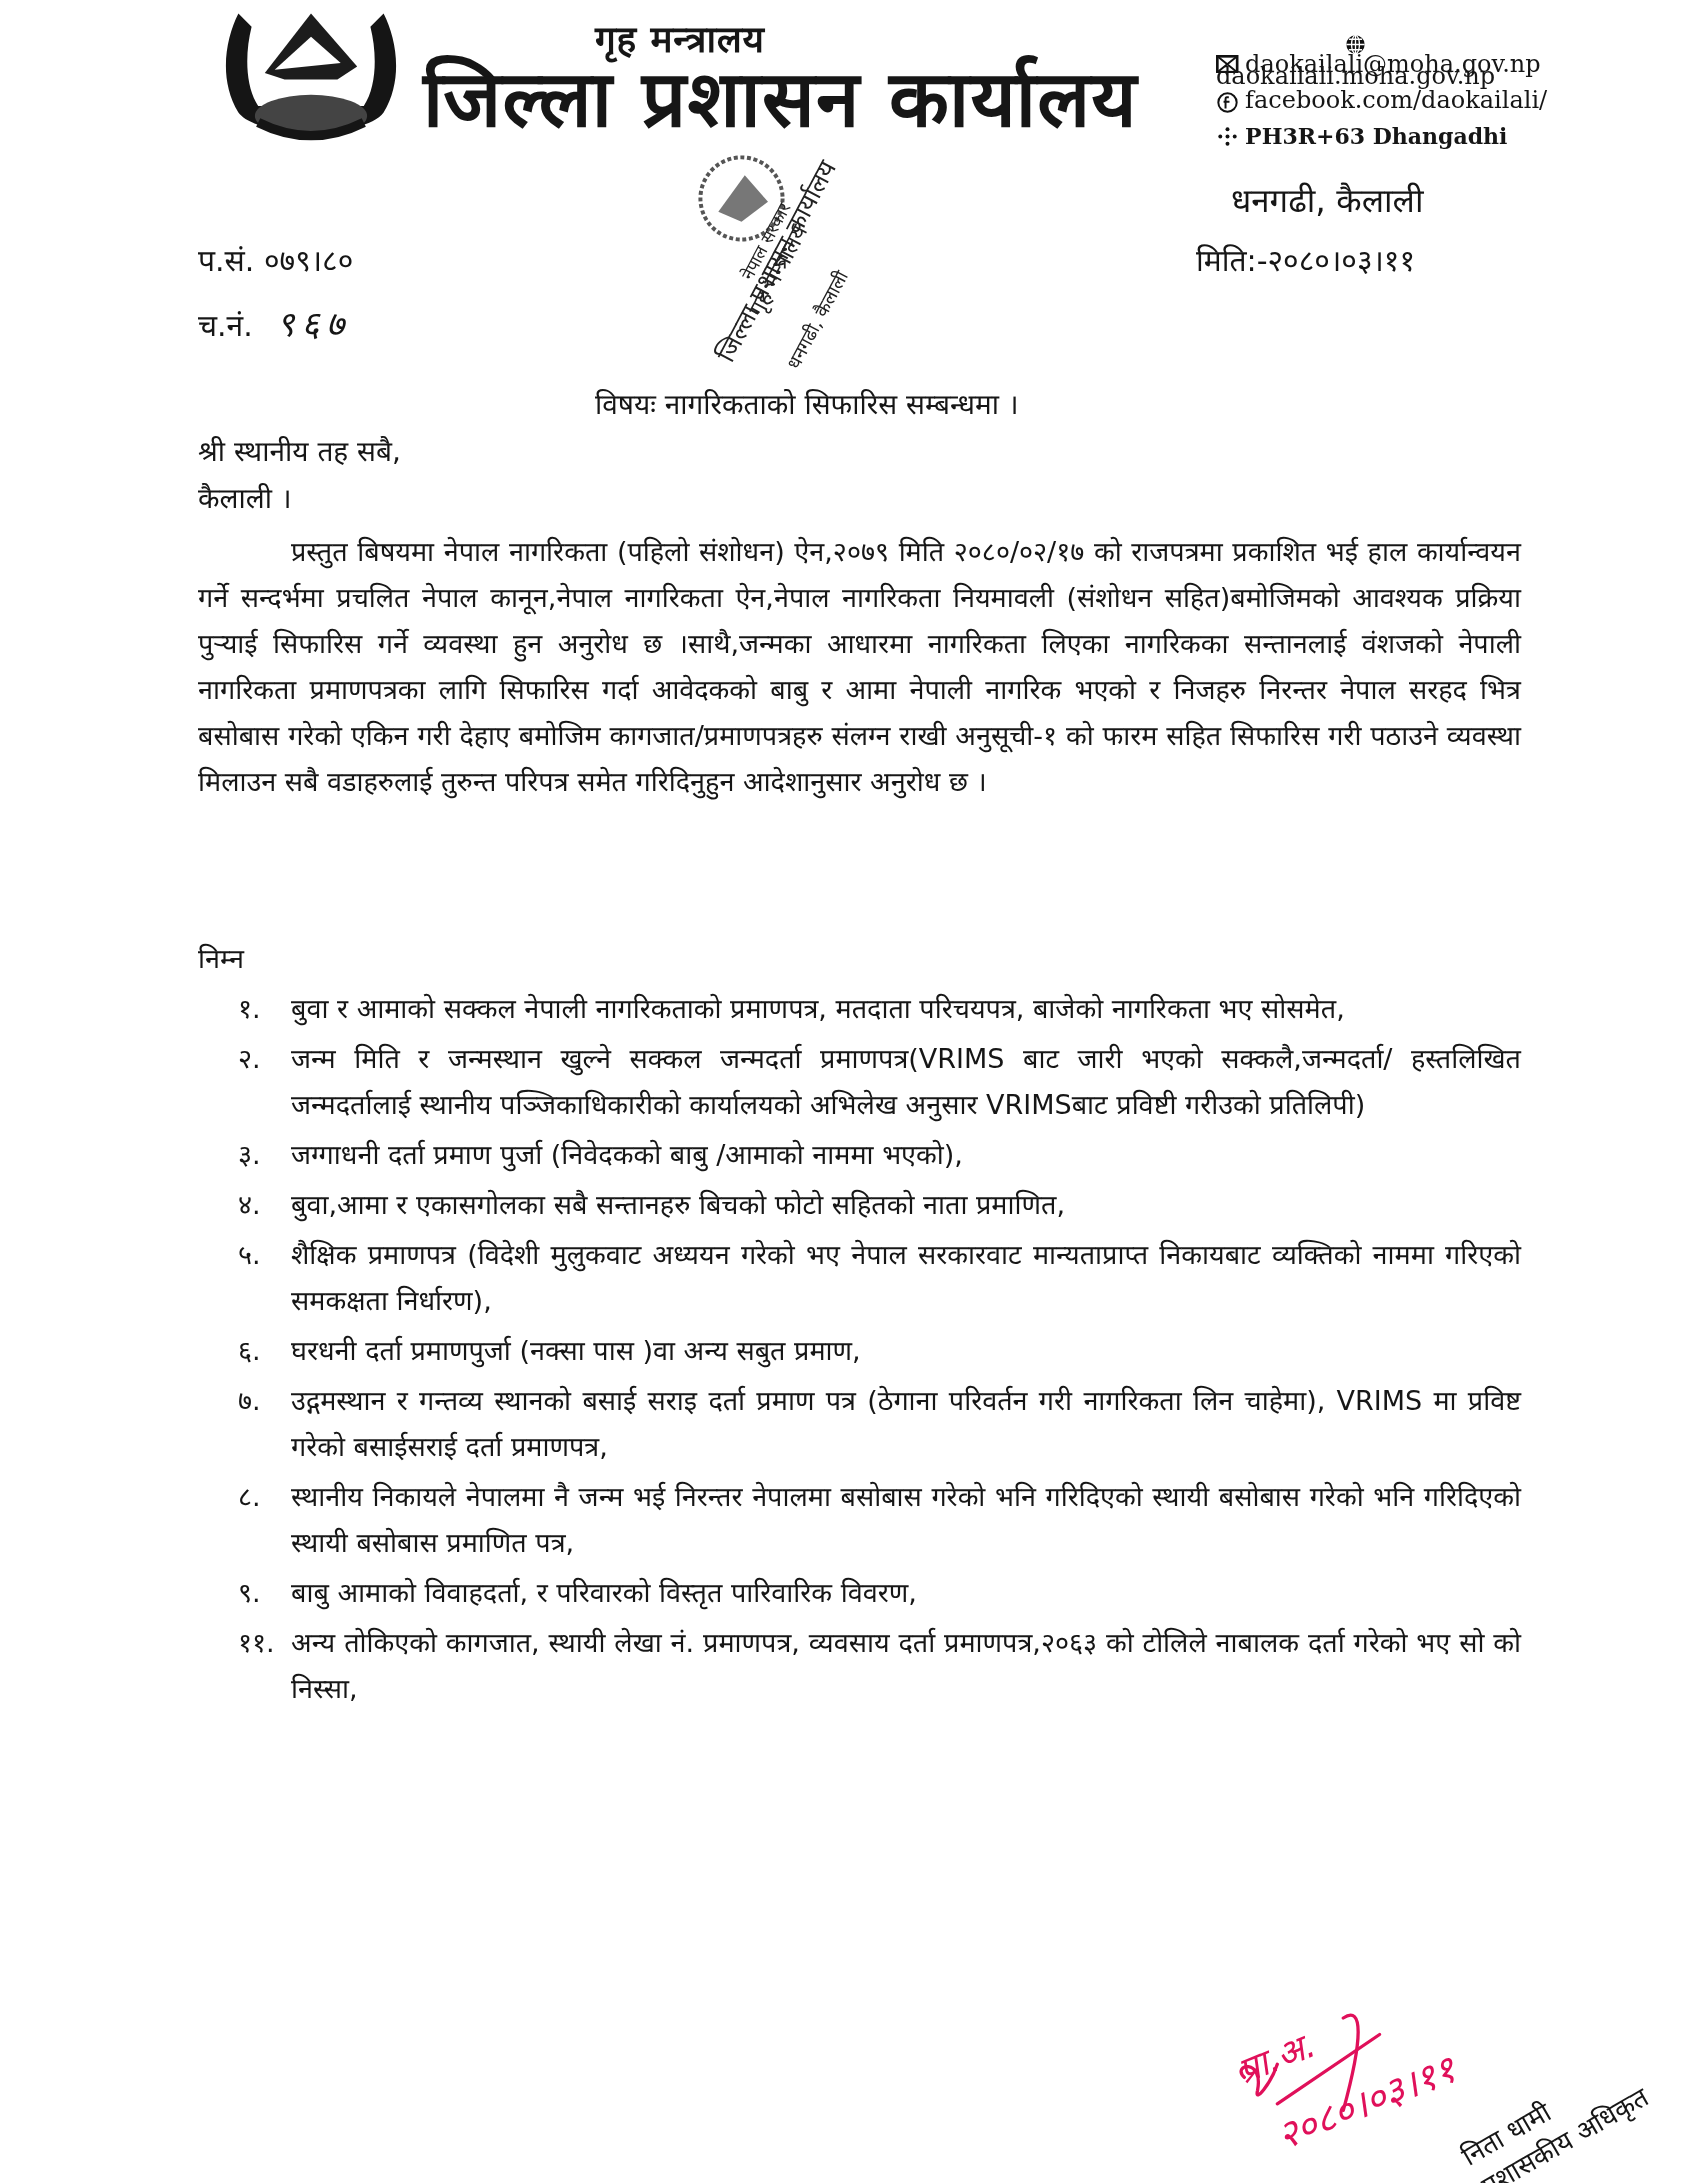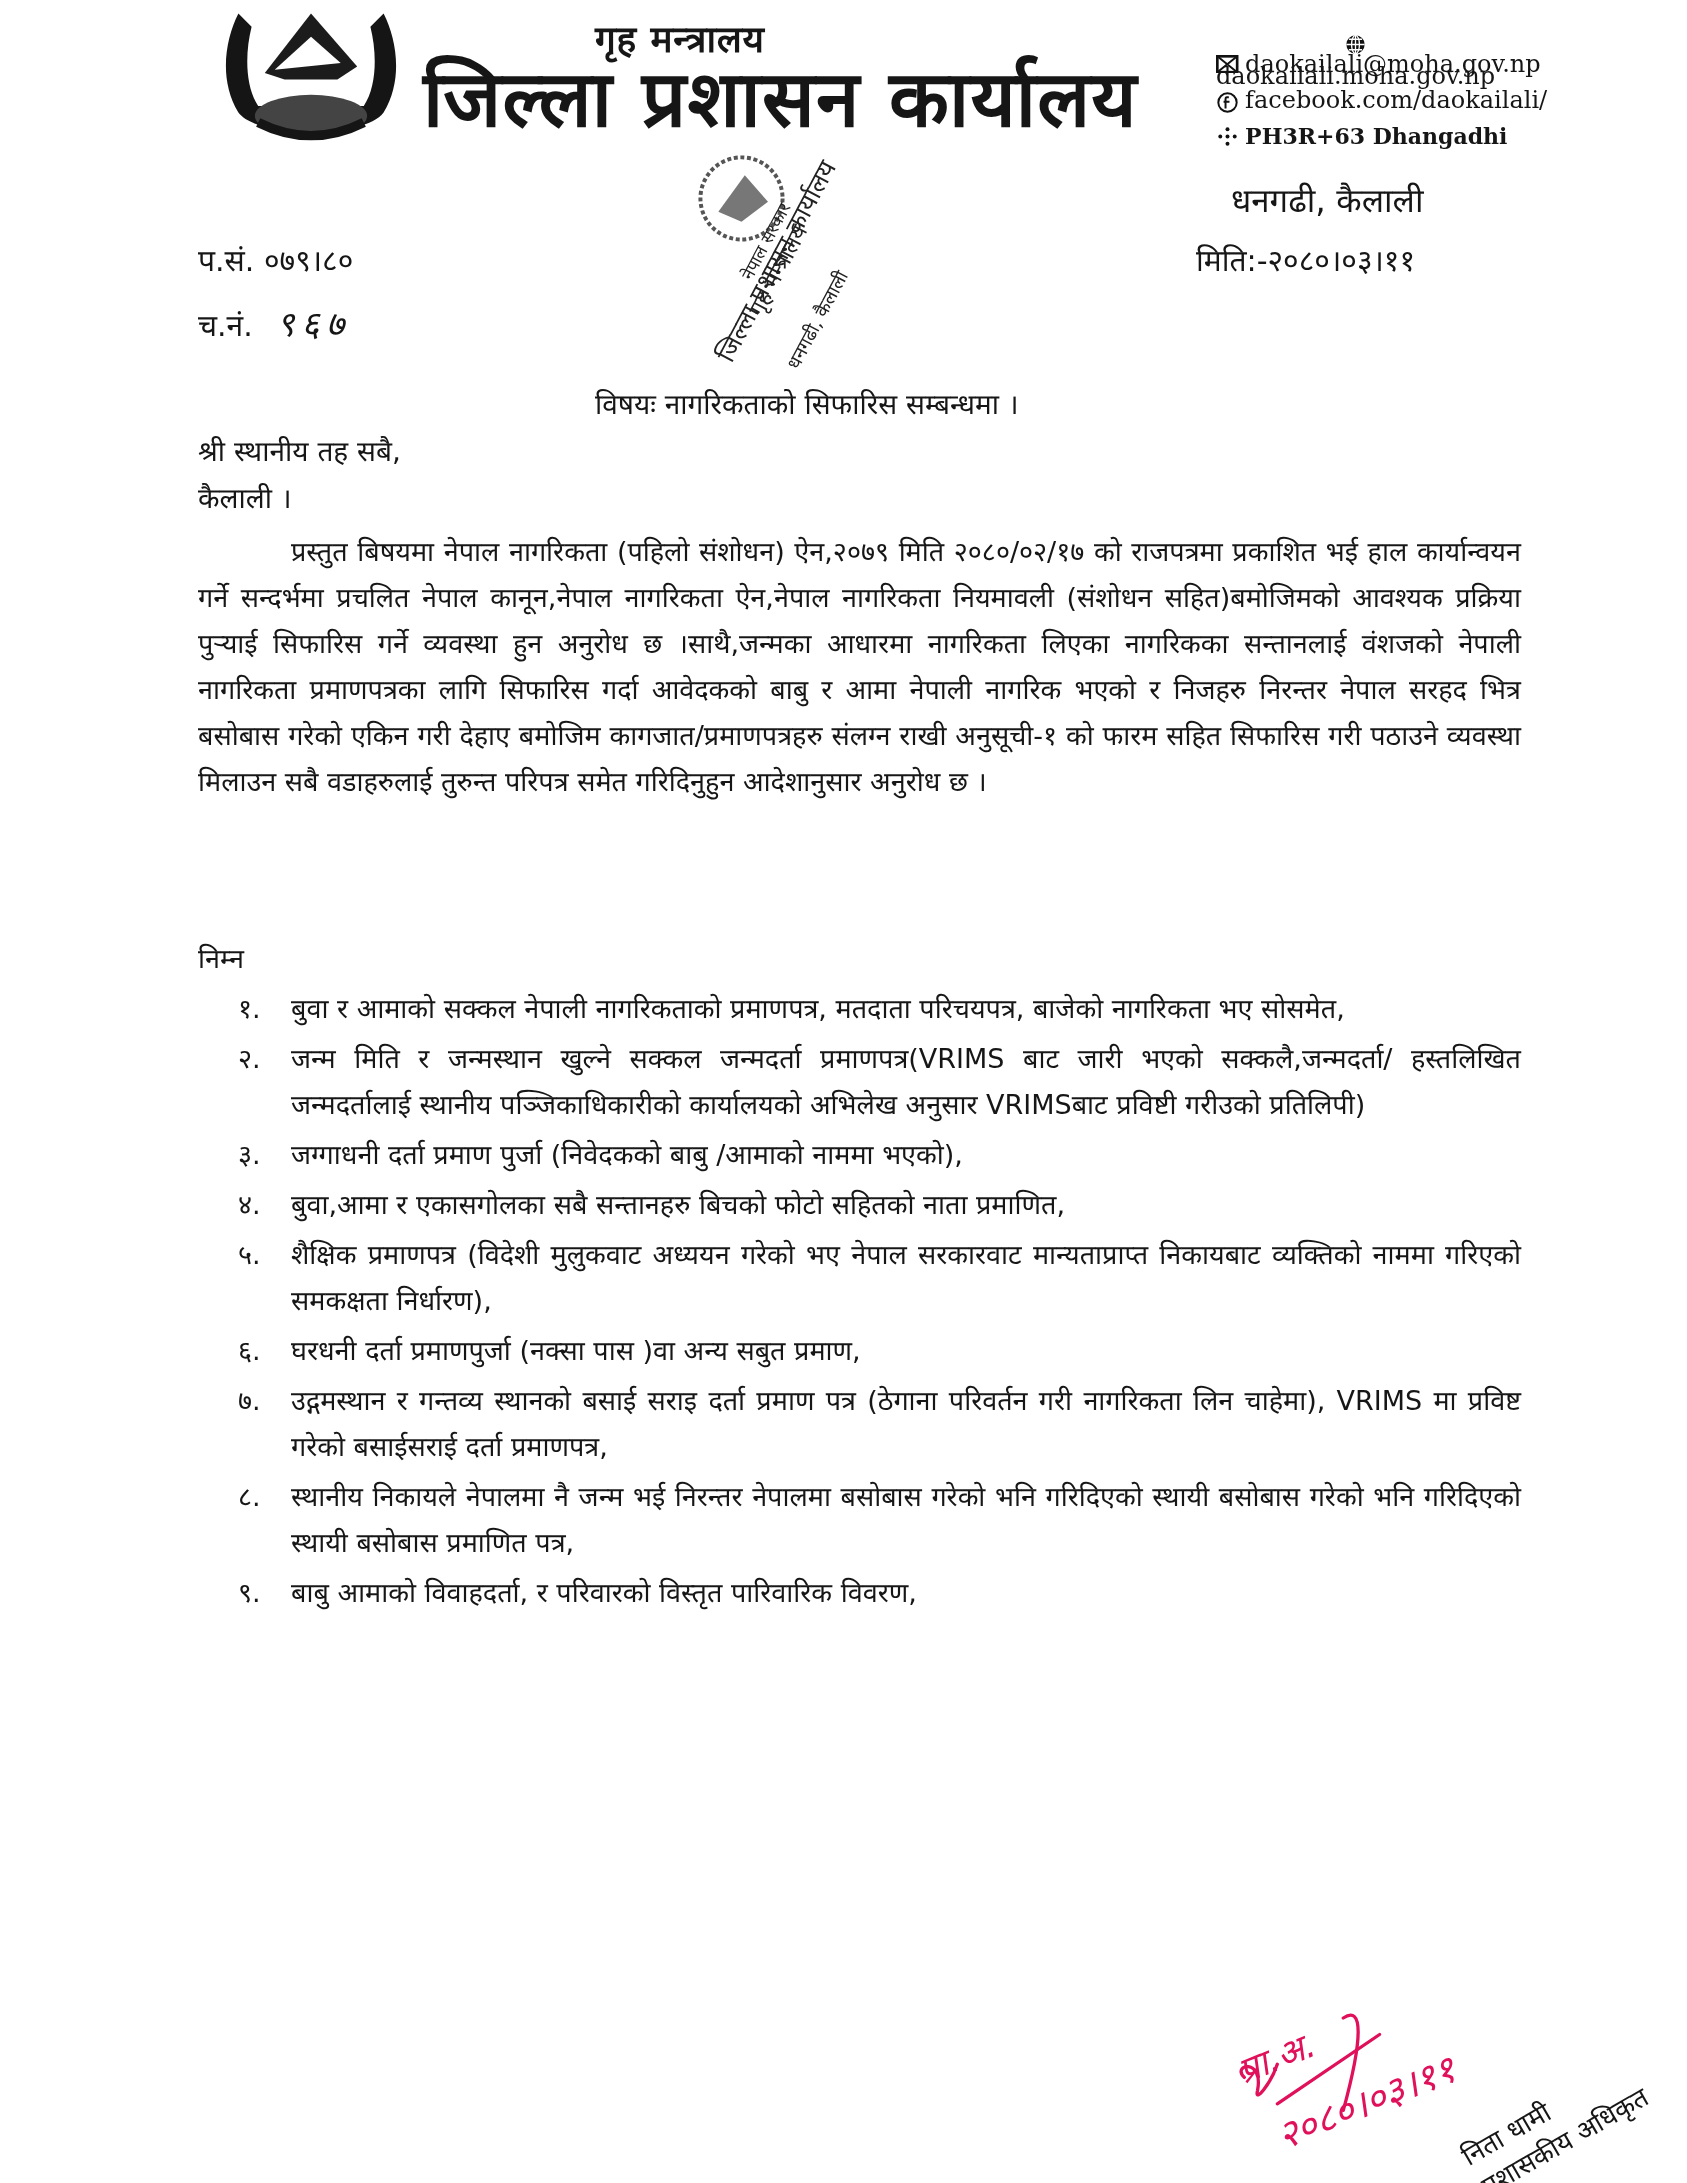--- a/index.html
+++ b/index.html
@@ -170,20 +170,24 @@
       <span class="num">७.</span>
       <span class="txt">उद्गमस्थान र गन्तव्य स्थानको बसाई सराइ दर्ता प्रमाण पत्र (ठेगाना परिवर्तन गरी नागरिकता लिन चाहेमा), VRIMS मा प्रविष्ट गरेको बसाईसराई दर्ता प्रमाणपत्र,</span>
     </li>
   <li>
       <span class="num">८.</span>
       <span class="txt">स्थानीय निकायले नेपालमा नै जन्म भई निरन्तर नेपालमा बसोबास गरेको भनि गरिदिएको स्थायी बसोबास गरेको भनि गरिदिएको स्थायी बसोबास प्रमाणित पत्र,</span>
     </li>
   <li>
       <span class="num">९.</span>
       <span class="txt">बाबु आमाको विवाहदर्ता, र परिवारको विस्तृत पारिवारिक विवरण,</span>
+    </li>
+  <li>
+      <span class="num">११.</span>
+      <span class="txt">अन्य तोकिएको कागजात, स्थायी लेखा नं. प्रमाणपत्र, व्यवसाय दर्ता प्रमाणपत्र,२०६३ को टोलिले नाबालक दर्ता गरेको भए सो को निस्सा,</span>
     </li>
 </ol>
 
 <div id="sign" class="abs">
   <svg width="496" height="198" viewBox="0 0 750 300">
     <g id="ink" stroke="#e0105a" fill="none" stroke-width="5" stroke-linecap="round">
       <path d="M80 140 C60 120, 110 110, 100 160 C95 180, 120 150, 130 120" stroke="#e0105a"></path>
       <path d="M230 50 C260 30, 260 80, 230 190" stroke="#e0105a"></path>
       <path d="M130 180 L285 75" stroke="#e0105a"></path>
     </g>

